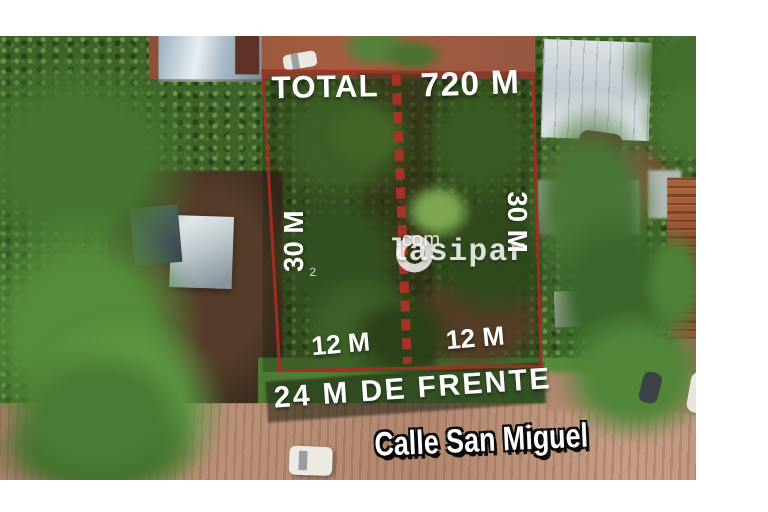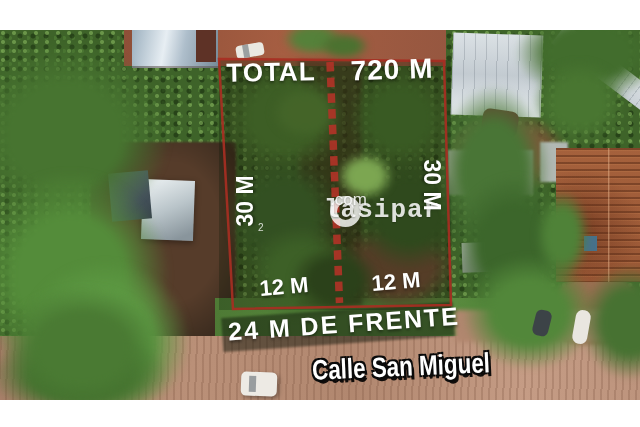--- a/index.html
+++ b/index.html
@@ -1,16 +1,16 @@
 <!DOCTYPE html>
 <html><head>
 <meta charset="utf-8">
 <style>
   html,body{margin:0;padding:0;background:#fff;}
-  .canvas{position:relative;width:640px;height:427px;background:#ffffff;overflow:hidden;
+  .canvas{position:relative;width:580px;height:427px;background:#ffffff;overflow:hidden;
           font-family:"Liberation Sans",sans-serif;text-align:center;}
   .photo{position:absolute;left:0;top:30px;width:640px;height:370px;overflow:hidden;
          background-color:#3e6329;
          background-image:
            radial-gradient(circle at 3px 3px, rgba(150,200,105,.5) 0 1.5px, transparent 2.5px),
            radial-gradient(circle at 7px 6px, rgba(20,40,12,.55) 0 2px, transparent 3px),
            radial-gradient(circle at 1px 8px, rgba(90,140,60,.45) 0 1.5px, transparent 2.5px);
          background-size:11px 9px,13px 11px,9px 13px;}
   .photo *{position:absolute;}
   

